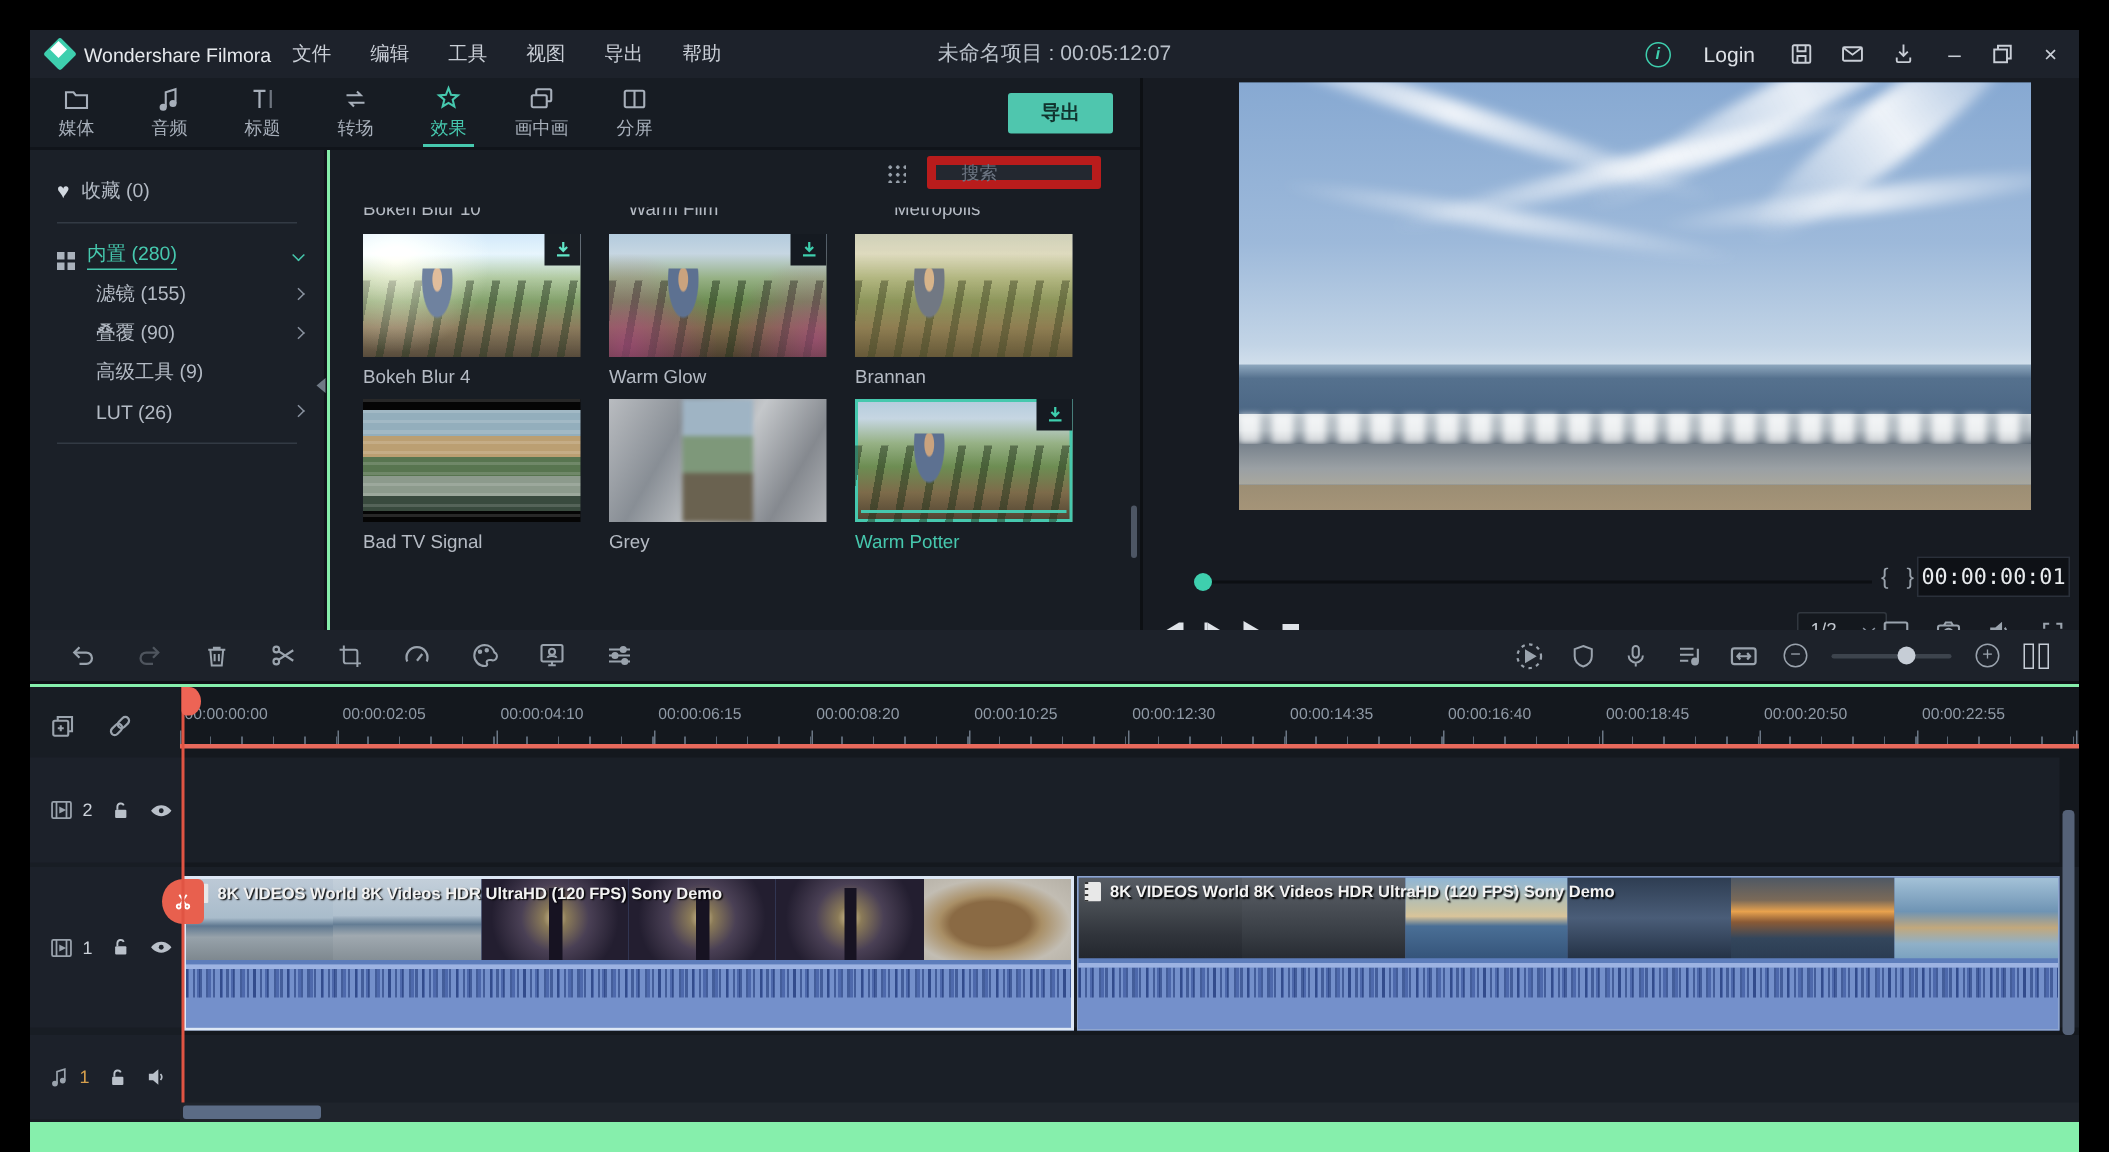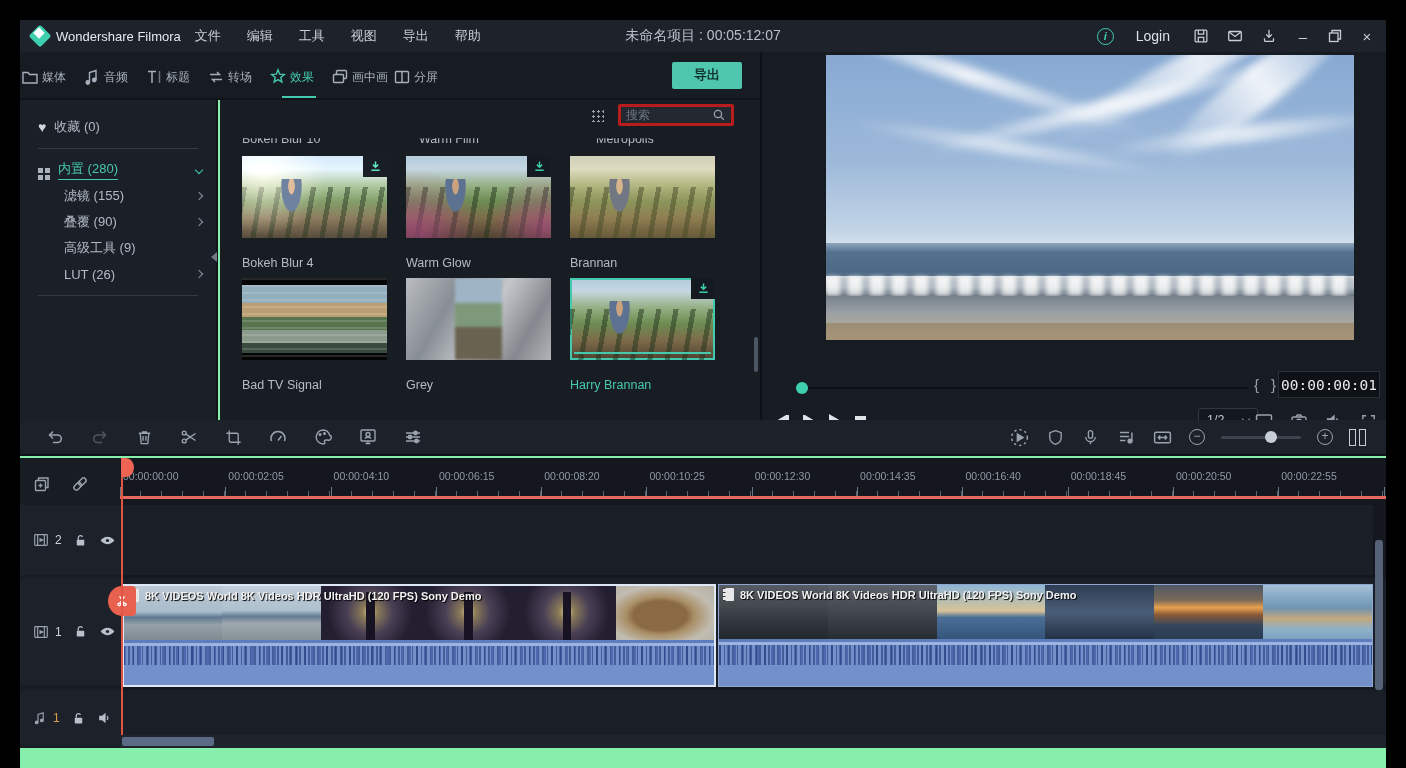--- a/index.html
+++ b/index.html
@@ -21,21 +21,21 @@
   .tb-right { margin-left:auto; display:flex; align-items:center; gap:16px; }
   .info-badge { width:17px; height:17px; border:1.6px solid #3ecfae; border-radius:50%;
     color:#3ecfae; font-size:11px; font-weight:bold; display:flex; align-items:center; justify-content:center; font-style:italic; }
   .login { color:#dde1e6; font-size:14px; margin:0 6px; }
   .winbtn { color:#c9ced6; font-size:15px; width:18px; text-align:center; }
   svg.ic { display:block; }
 
   
   .tabbar { position:absolute; left:0; top:32px; width:740px; height:48px; background:#171c23;
     display:flex; align-items:center; border-bottom:2px solid #10141a; }
-  .tab { width:62px; display:flex; flex-direction:row; align-items:center; gap:2px;
+  .tab { width:62px; display:flex; flex-direction:column; align-items:center; gap:2px;
     color:#a7afba; font-size:12px; padding-top:4px; position:relative; height:46px;text-align:center; }
   .tab .tlabel { line-height:14px; }
   .tab.active { color:#46c8ae; }
   .tab.active::after { content:""; position:absolute; bottom:0; left:14px; right:14px; height:2px; background:#46c8ae; }
   .export-btn { margin-left:auto; margin-right:18px; width:70px; height:27px; background:#4fc6ae;
     color:#11332e; font-weight:bold; font-size:13px; border:none; border-radius:2px; display:flex; align-items:center; justify-content:center; }
 
   
   .sidebar { position:absolute; left:0; top:80px; width:198px; height:335px; background:#1b2028;
     border-right:2px solid #10141a; padding:14px 0 0 18px; }
@@ -50,31 +50,31 @@
   .fs-sphere { width:15px; height:15px; border-radius:50%;
     background:conic-gradient(#3fc0a6 0 100deg,#e8ecec 100deg 170deg,#2f8f7c 170deg 260deg,#b9c4c4 260deg 360deg); }
   .collapse-arr { position:absolute; right:-1px; top:152px; width:0; height:0;
     border-top:5px solid transparent; border-bottom:5px solid transparent; border-right:6px solid #707a86; }
 
   
   .fx-panel { position:absolute; left:200px; top:80px; width:540px; height:335px; background:#181d24; overflow:hidden; }
   .fx-header { height:30px; display:flex; align-items:center; justify-content:flex-end; gap:14px; padding-right:26px; }
   .grid9 { width:13px; height:13px;
     background-image:radial-gradient(#99a2ac 1.1px, transparent 1.3px); background-size:5px 5px; }
-  .searchbox { width:116px; height:22px; background:#232830; border:3px solid #b91c1c; border-radius:2px;
-    display:flex; align-items:center; padding:0 5px; }
+  .searchbox { width:116px; height:22px; background:#232830; border:6px solid #b91c1c; border-radius:2px;
+    display:flex; align-items:center; padding:0 17px; }
   .searchbox input { flex:1; background:transparent; border:none; outline:none; color:#b8bfc8; font-size:12px; width:80px; }
   .searchbox input::placeholder { color:#6d7683; }
   .fx-toplabels { display:flex; gap:32px; margin:2px 0 10px 22px; }
   .fx-toplabels span { width:145px; color:#b5bbc4; font-size:12.5px; overflow:hidden; white-space:nowrap;
     clip-path:inset(45% 0 0 0); }
   .fx-row { display:flex; gap:19px; margin-left:22px; margin-bottom:8px; }
   .fx-card { width:145px; }
   .fx-thumb { position:relative; width:145px; height:82px; background:#2a2f38; overflow:hidden; }
-  .fx-card .fx-name { margin-top:18px; color:#b5bbc4; font-size:12.5px; }
+  .fx-card .fx-name { margin-top:6px; color:#b5bbc4; font-size:12.5px; }
   .fx-card.selected .fx-thumb { outline:2px solid #46c8ae; outline-offset:-2px; }
   .fx-card.selected .fx-name { color:#46c8ae; }
   .dl-badge { position:absolute; top:0; right:0; width:24px; height:21px; background:#151a21; display:flex; align-items:center; justify-content:center; }
   .progress-line { position:absolute; left:4px; right:4px; bottom:6px; height:2px; background:#46c8ae; }
   
   .sc-vine { background:linear-gradient(180deg,#b3cbdd 0%,#c6d6e2 16%,#96b185 36%,#6d8d53 55%,#7d6b4a 76%,#4e4130 100%); }
   .sc-vine::before { content:""; position:absolute; left:0; right:0; top:38%; bottom:0;
     background:repeating-linear-gradient(100deg, rgba(35,52,28,.5) 0 5px, transparent 5px 17px); }
   .sc-vine::after { content:""; position:absolute; left:26%; top:28%; width:16%; height:44%;
     background:radial-gradient(ellipse at 50% 20%, #caa37e 0 18%, #5d7191 22% 60%, transparent 65%); }
@@ -394,21 +394,21 @@
       <div class="fx-card selected">
         <div class="fx-thumb sc-vine">
           <span class="dl-badge">
               <svg width="13" height="13" viewBox="0 0 14 14" fill="none" stroke="#3ecfae" stroke-width="1.6">
                 <path d="M7 1.5v6M4.2 5l2.8 2.8L9.8 5"></path>
                 <path d="M2.5 11h9"></path>
               </svg>
             </span>
           <i class="progress-line"></i>
         </div>
-        <div class="fx-name">Harry Brannan</div>
+        <div class="fx-name">Warm Potter</div>
       </div>
     </div>
     <div class="fx-scroll"></div>
   </div>
 
   <div class="preview">
     <div class="video-frame">
       <div class="sky">
         <i class="streak" style="left:-8%;top:6%;width:70%;height:9%;transform:rotate(18deg);"></i>
         <i class="streak" style="left:18%;top:22%;width:72%;height:8%;transform:rotate(-14deg);"></i>

